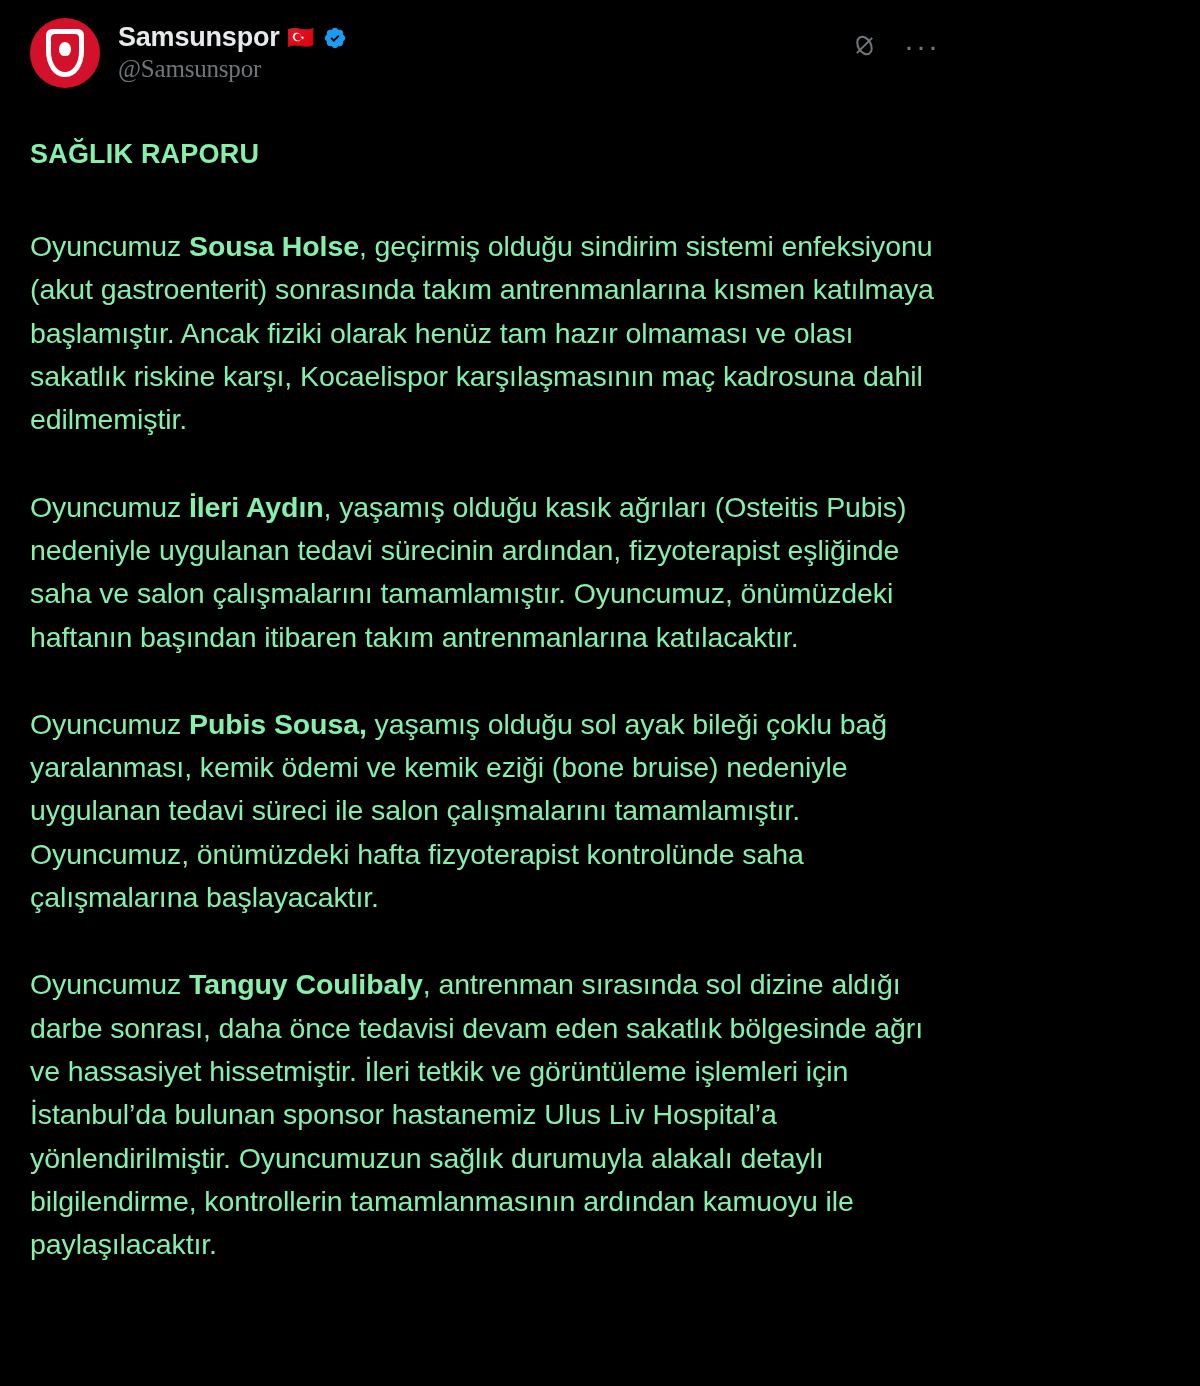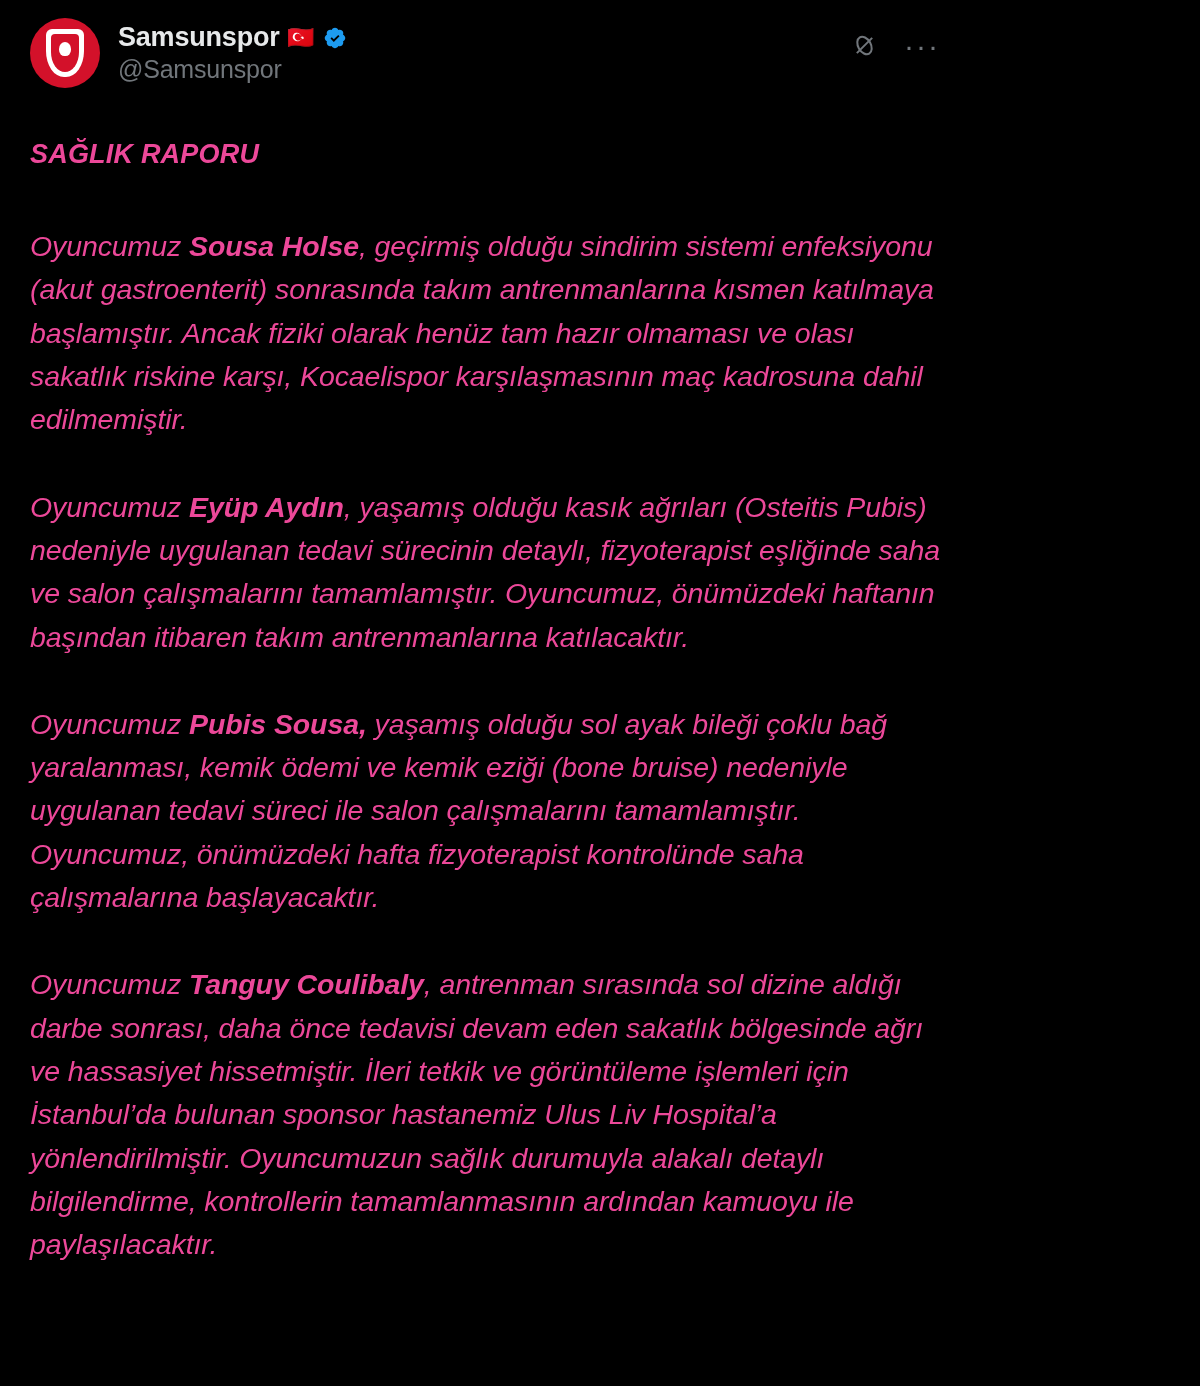--- a/index.html
+++ b/index.html
@@ -92,20 +92,21 @@
   }
   .verified {
     width: 24px;
     height: 24px;
     display: inline-block;
   }
   .handle {
     font-size: 25px;
     color: #71767b;
     letter-spacing: -0.2px;
+    font-family: Liberation Serif, serif;
   }
   .header-actions {
     position: absolute;
     right: 2px;
     top: 14px;
     display: flex;
     align-items: center;
     gap: 26px;
   }
   .icon-btn {
@@ -121,23 +122,22 @@
   .dots {
     font-size: 30px;
     line-height: 18px;
     color: #71767b;
     letter-spacing: 2px;
   }
   .post-body {
     margin-top: 30px;
     font-size: 28.5px;
     line-height: 1.52;
-    color: #ec4899;
+    color: #86efac;
     letter-spacing: -0.1px;
-    font-style: italic;
   }
   .post-title {
     font-size: 27px;
     font-weight: 700;
     letter-spacing: 0.2px;
     margin-bottom: 50px;
   }
   .para {
     margin: 0 0 44px 0;
     max-width: 1120px;
@@ -188,21 +188,21 @@
 
   <div class="post-body">
 
     <div class="post-title">SAĞLIK RAPORU</div>
 
     <p class="para">
       <span>Oyuncumuz </span><b>Sousa Holse</b><span>, geçirmiş olduğu sindirim sistemi enfeksiyonu (akut gastroenterit) sonrasında takım antrenmanlarına kısmen katılmaya başlamıştır. Ancak fiziki olarak henüz tam hazır olmaması ve olası sakatlık riskine karşı, Kocaelispor karşılaşmasının maç kadrosuna dahil edilmemiştir.</span>
     </p>
 
     <p class="para">
-      <span>Oyuncumuz </span><b>Eyüp Aydın</b><span>, yaşamış olduğu kasık ağrıları (Osteitis Pubis) nedeniyle uygulanan tedavi sürecinin detaylı, fizyoterapist eşliğinde saha ve salon çalışmalarını tamamlamıştır. Oyuncumuz, önümüzdeki haftanın başından itibaren takım antrenmanlarına katılacaktır.</span>
+      <span>Oyuncumuz </span><b>İleri Aydın</b><span>, yaşamış olduğu kasık ağrıları (Osteitis Pubis) nedeniyle uygulanan tedavi sürecinin ardından, fizyoterapist eşliğinde saha ve salon çalışmalarını tamamlamıştır. Oyuncumuz, önümüzdeki haftanın başından itibaren takım antrenmanlarına katılacaktır.</span>
     </p>
 
     <p class="para">
       <span>Oyuncumuz </span><b>Pubis Sousa,</b><span> yaşamış olduğu sol ayak bileği çoklu bağ yaralanması, kemik ödemi ve kemik eziği (bone bruise) nedeniyle uygulanan tedavi süreci ile salon çalışmalarını tamamlamıştır. Oyuncumuz, önümüzdeki hafta fizyoterapist kontrolünde saha çalışmalarına başlayacaktır.</span>
     </p>
 
     <p class="para">
       <span>Oyuncumuz </span><b>Tanguy Coulibaly</b><span>, antrenman sırasında sol dizine aldığı darbe sonrası, daha önce tedavisi devam eden sakatlık bölgesinde ağrı ve hassasiyet hissetmiştir. İleri tetkik ve görüntüleme işlemleri için İstanbul’da bulunan sponsor hastanemiz Ulus Liv Hospital’a yönlendirilmiştir. Oyuncumuzun sağlık durumuyla alakalı detaylı bilgilendirme, kontrollerin tamamlanmasının ardından kamuoyu ile paylaşılacaktır.</span>
     </p>
 

